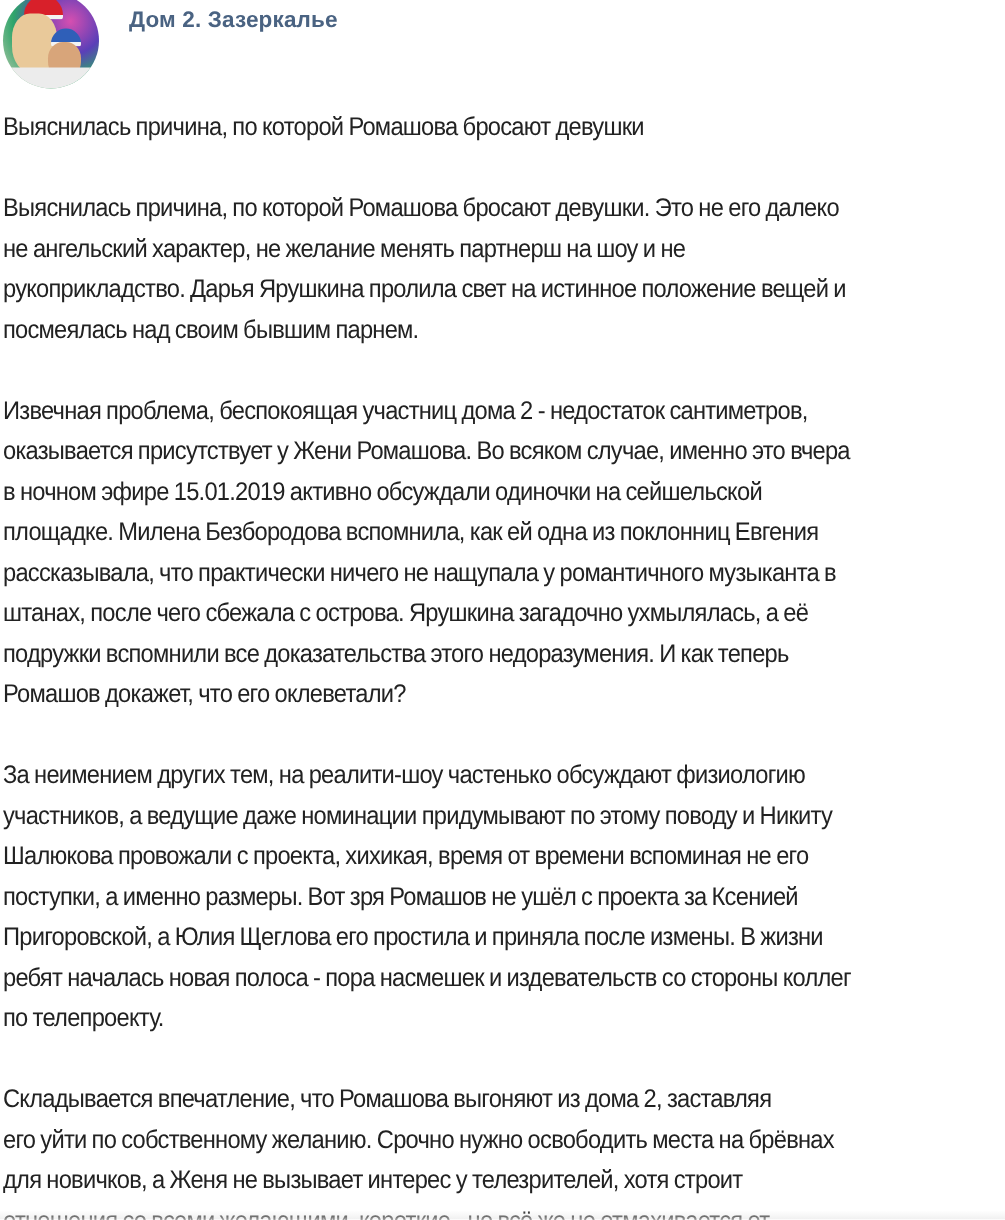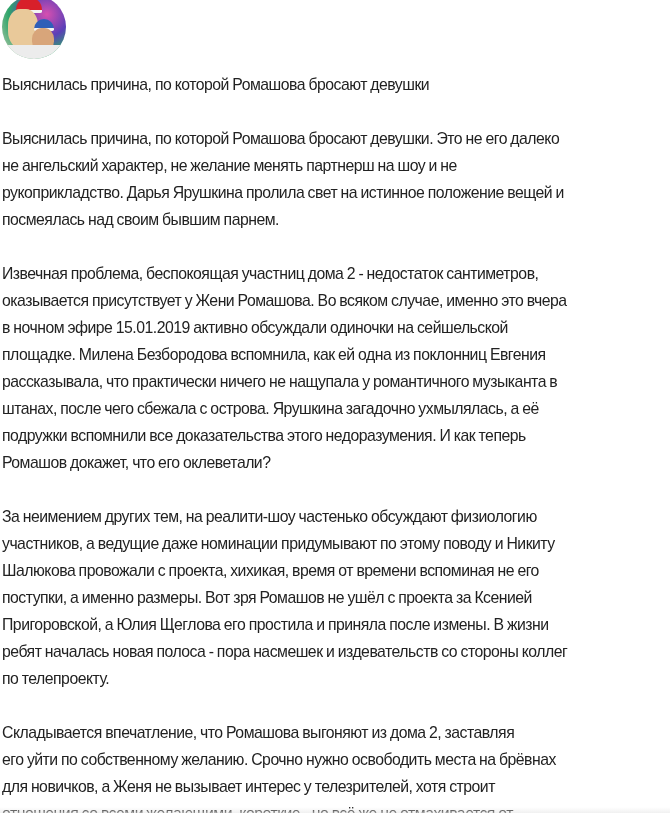--- a/index.html
+++ b/index.html
@@ -124,20 +124,21 @@
 <body>
 
 <div class="header">
   <div class="avatar">
     <div class="hat1"></div>
     <div class="face1"></div>
     <div class="hat2"></div>
     <div class="face2"></div>
     <div class="shirt"></div>
   </div>
+  <div class="group-name">Дом 2. Зазеркалье</div>
 </div>
 
 <div class="content">
   <p class="para">
     <span class="line">Выяснилась причина, по которой Ромашова бросают девушки</span>
   </p>
 
   <p class="para">
     <span class="line">Выяснилась причина, по которой Ромашова бросают девушки. Это не его далеко</span>
     <span class="line">не ангельский характер, не желание менять партнерш на шоу и не</span>

